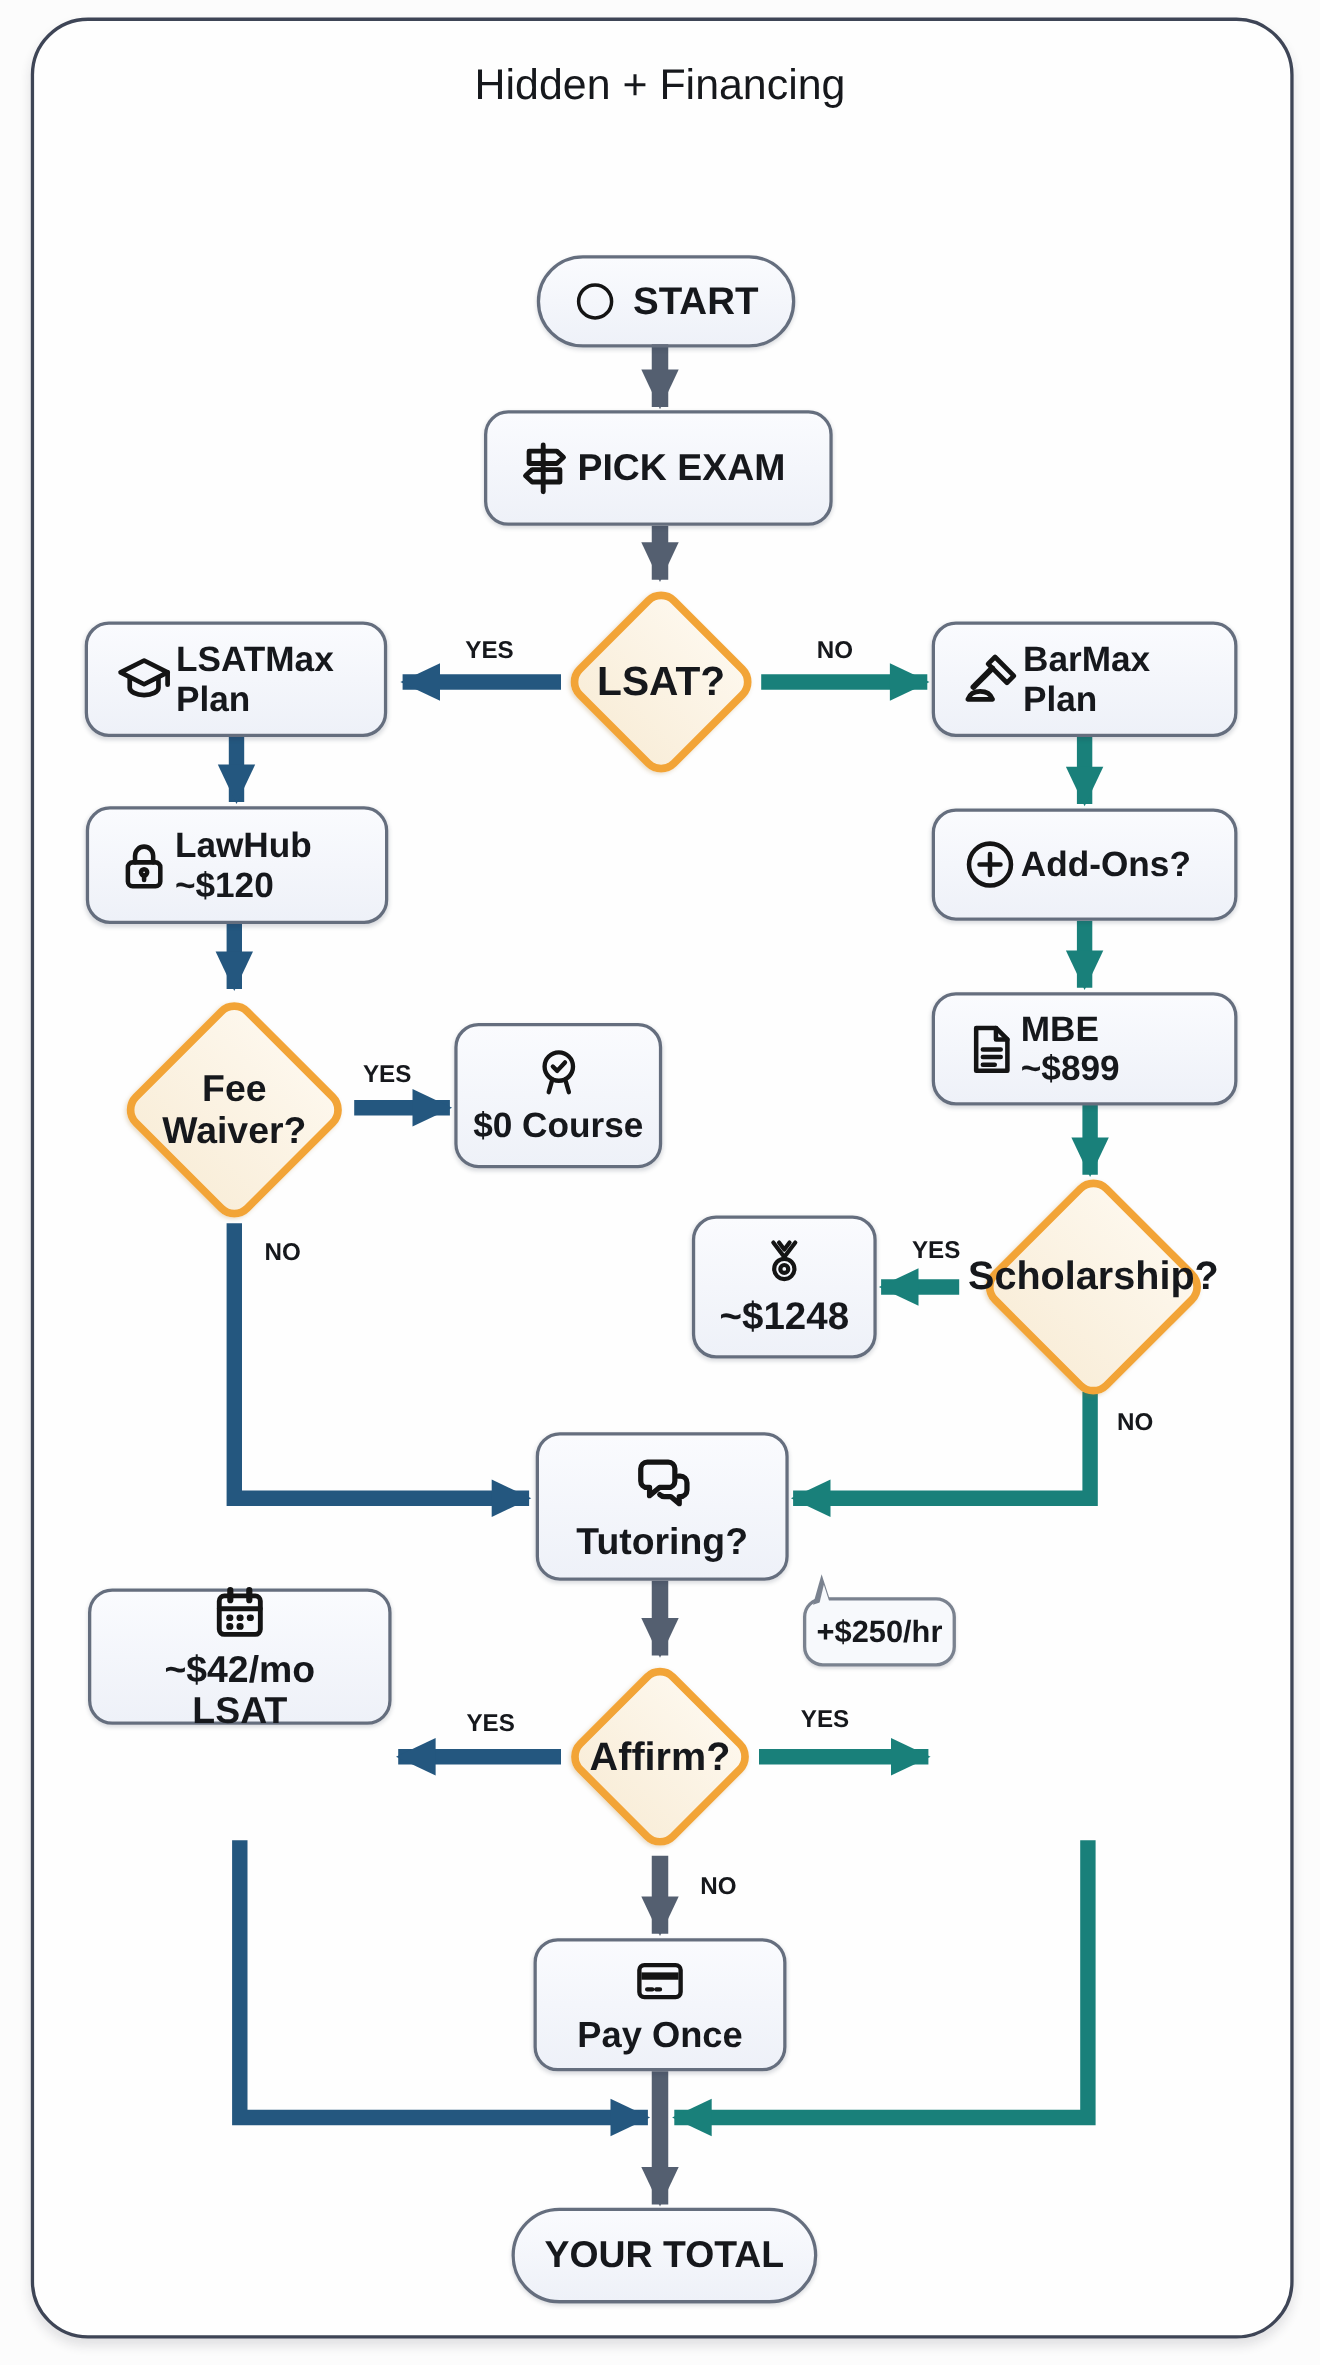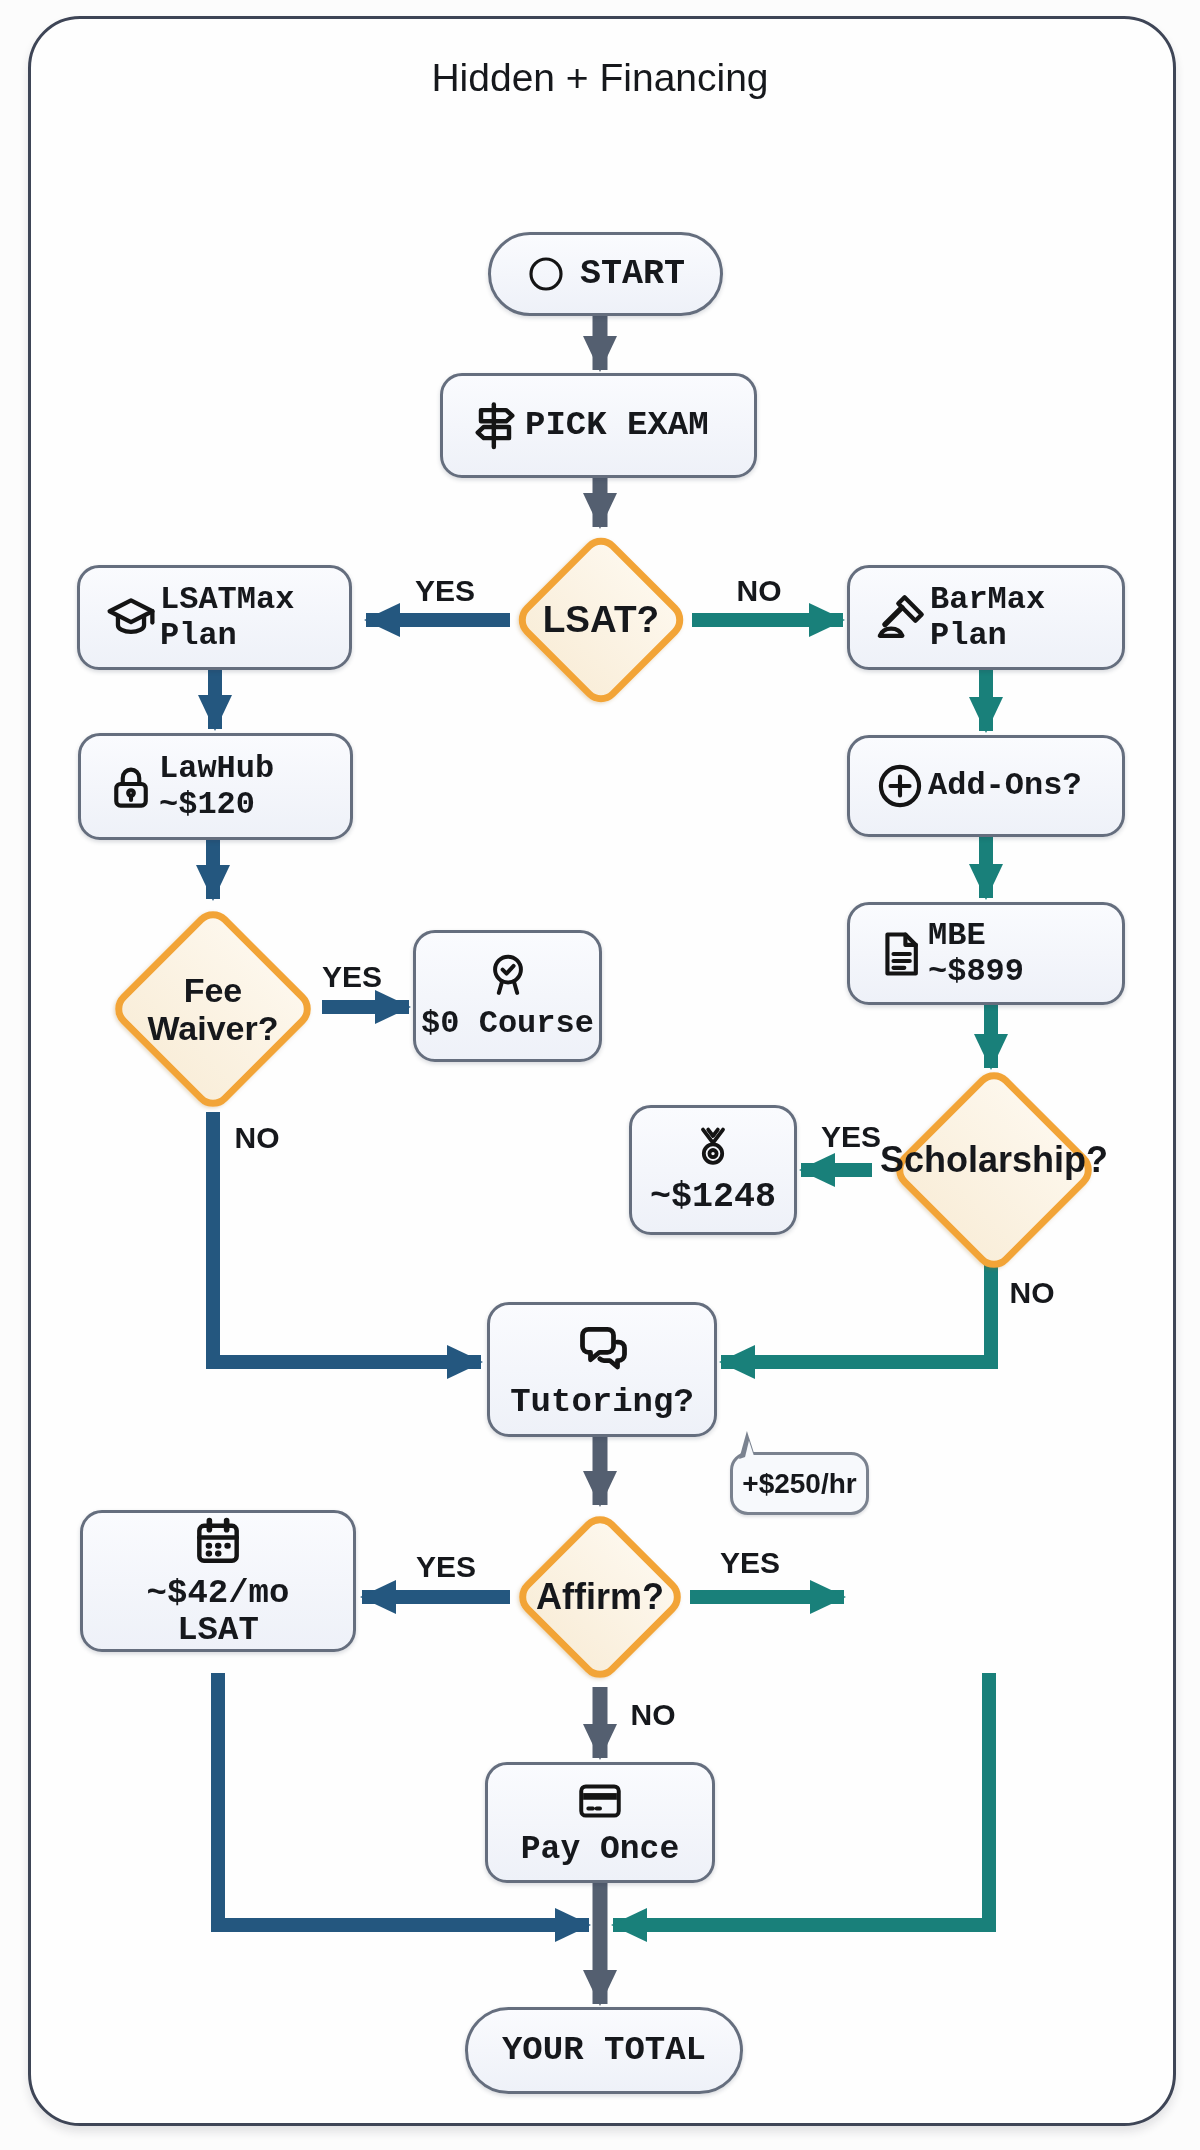--- a/index.html
+++ b/index.html
@@ -8,35 +8,35 @@
   .frame{position:absolute;left:28px;top:16px;width:1142px;height:2104px;
          border:3.5px solid #3e4556;border-radius:52px;background:#fefefe;
          box-shadow:0 6px 10px rgba(30,35,50,.12);}
   .titlewrap{position:absolute;left:0;top:46px;width:1200px;text-align:center;}
   .title{font-size:58px;font-weight:bold;color:#101215;letter-spacing:-1px;margin:0;}
   .subtitle{font-size:39px;font-weight:normal;color:#16181c;margin-top:10px;}
   svg.connectors{position:absolute;left:0;top:0;z-index:1;}
   .node{position:absolute;z-index:2;border:3px solid #656e7e;border-radius:22px;
         background:linear-gradient(180deg,#fafbfe 0%,#eef1f8 100%);
         box-shadow:0 2px 4px rgba(40,50,70,.18);display:flex;align-items:center;justify-content:center;
-        color:#16181c;font-weight:bold;font-family:Liberation Mono, monospace;}
+        color:#16181c;font-weight:bold;}
   .node.row{flex-direction:row;justify-content:flex-start;padding-left:24px;gap:2px;box-sizing:border-box;}
   .node.col{flex-direction:column;gap:6px;box-sizing:border-box;}
   .node.pill{border-radius:999px;gap:14px;}
   .nlabel{font-size:32px;line-height:1.1;white-space:pre-line;}
   .node.col .nlabel{text-align:center;}
   .icon{display:flex;align-items:center;justify-content:center;flex:0 0 auto;}
   .icon svg{stroke:#141414;fill:none;stroke-width:1.9;stroke-linecap:round;stroke-linejoin:round;}
   .diamond{position:absolute;z-index:2;border:7px solid #f2a437;border-radius:20px;
            background:linear-gradient(180deg,#fdf7ec,#f9eeda);box-sizing:border-box;
            transform:rotate(45deg);box-shadow:0 2px 4px rgba(160,110,30,.25);}
   .dlabel{position:absolute;z-index:3;display:flex;align-items:center;justify-content:center;
           text-align:center;font-weight:bold;color:#16181c;white-space:pre-line;line-height:1.12;}
   .elabel{position:absolute;z-index:3;width:90px;height:36px;display:flex;align-items:center;
-          justify-content:center;font-size:30px;font-weight:bold;color:#16181c;}
+          justify-content:center;font-size:22px;font-weight:bold;color:#16181c;}
   .bubble{position:absolute;z-index:3;border:3px solid #7a828f;border-radius:18px;
           background:#f7f9fc;display:flex;align-items:center;justify-content:center;
           font-size:28px;font-weight:bold;color:#16181c;box-shadow:0 2px 3px rgba(40,50,70,.15);}
   .tail-b{position:absolute;top:-22px;left:2px;width:0;height:0;border-left:16px solid transparent;
           border-bottom:24px solid #7a828f;transform:rotate(-18deg);}
   .tail-f{position:absolute;top:-13px;left:8px;width:0;height:0;border-left:11px solid transparent;
           border-bottom:18px solid #f7f9fc;transform:rotate(-18deg);}
 </style>
 </head>
 <body>
@@ -199,21 +199,21 @@
       </span>
     <span class="nlabel" style="font-size:34px">Tutoring?</span>
   </div>
 
   <div class="bubble" style="left:730px;top:1452px;width:133px;height:57px">
     <span class="tail-b"></span>
     <span class="tail-f"></span>
     <span>+$250/hr</span>
   </div>
 
-  <div class="node col" style="left:80px;top:1510px;width:276px;height:142px">
+  <div class="node col" style="left:80px;top:1444px;width:276px;height:124px">
     <span class="icon">
       <svg width="56" height="56" viewBox="0 0 24 24">
         <rect x="4" y="5.5" width="16" height="15" rx="2"></rect>
         <path d="M4 10.5 H20"></path>
         <path d="M8.3 3.2 V7.2 M15.7 3.2 V7.2" stroke-width="2.4"></path>
         <path d="M8 14 h0.2 M12 14 h0.2 M16 14 h0.2 M8 17.4 h0.2 M12 17.4 h0.2" stroke-width="2.6"></path>
       </svg>
       </span>
     <span class="nlabel" style="font-size:34px">~$42/mo
 LSAT</span>

